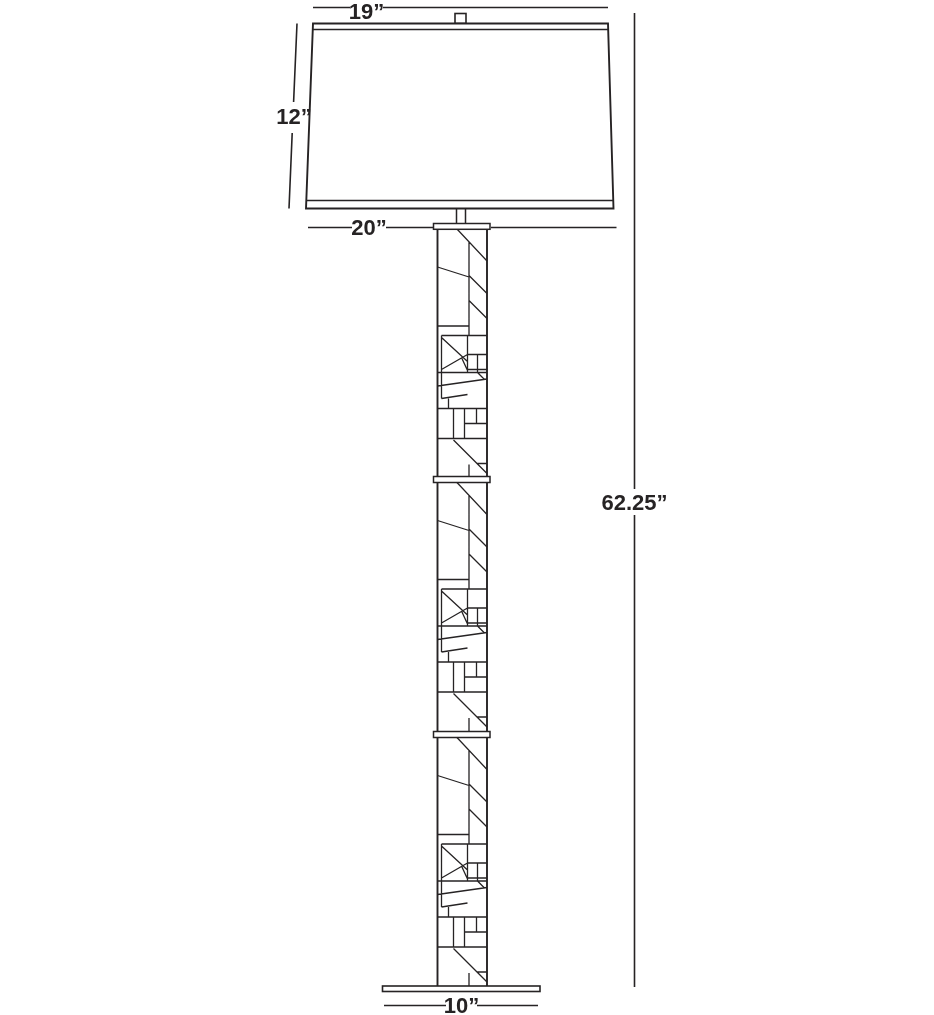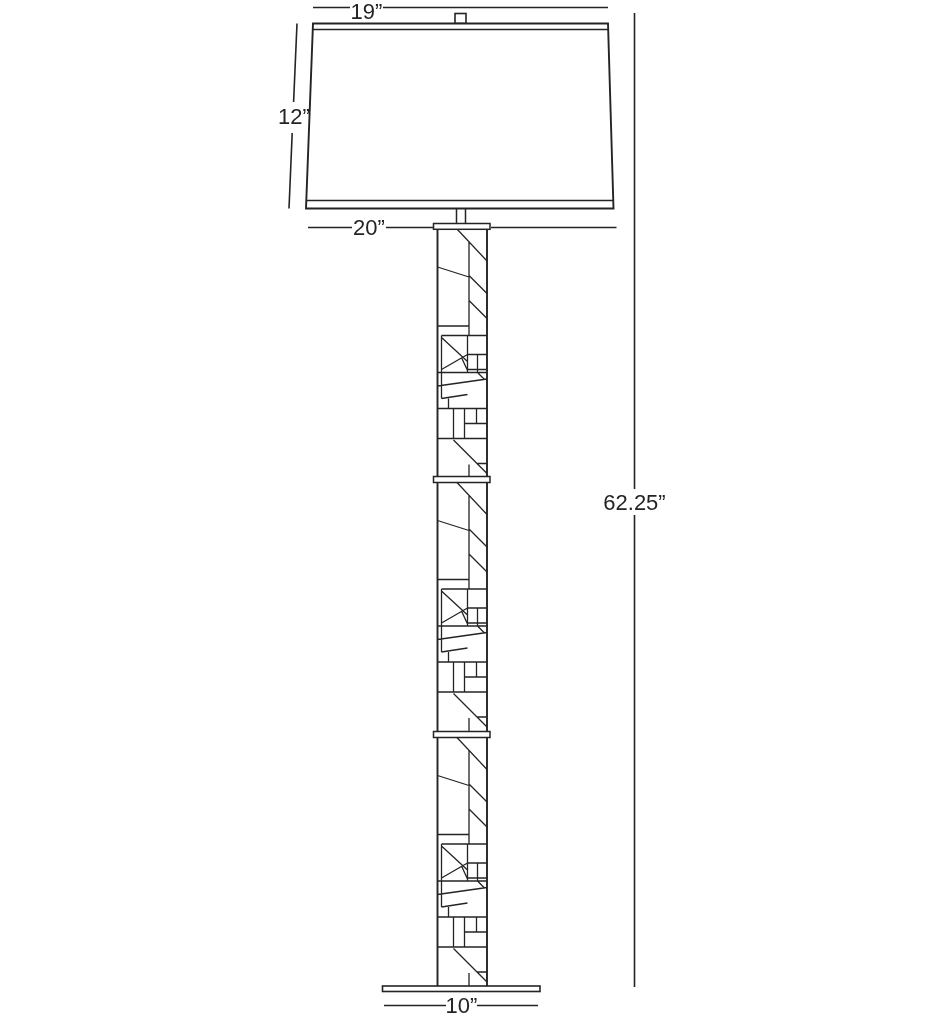--- a/index.html
+++ b/index.html
@@ -7,20 +7,21 @@
     padding: 0;
     background: #ffffff;
   }
   .canvas {
     position: relative;
     width: 846px;
     height: 1015px;
     background: var(--color-background, #ffffff);
     font-family: "Liberation Sans", sans-serif;
     overflow: hidden;
+    font-weight: bold;
   }
   .diagram-svg {
     display: block;
     color: var(--color-line, #262324);
   }
   .diagram-svg text {
     font-family: "Liberation Sans", sans-serif;
     font-size: 22px;
     fill: var(--color-line, #262324);
     stroke: none;

